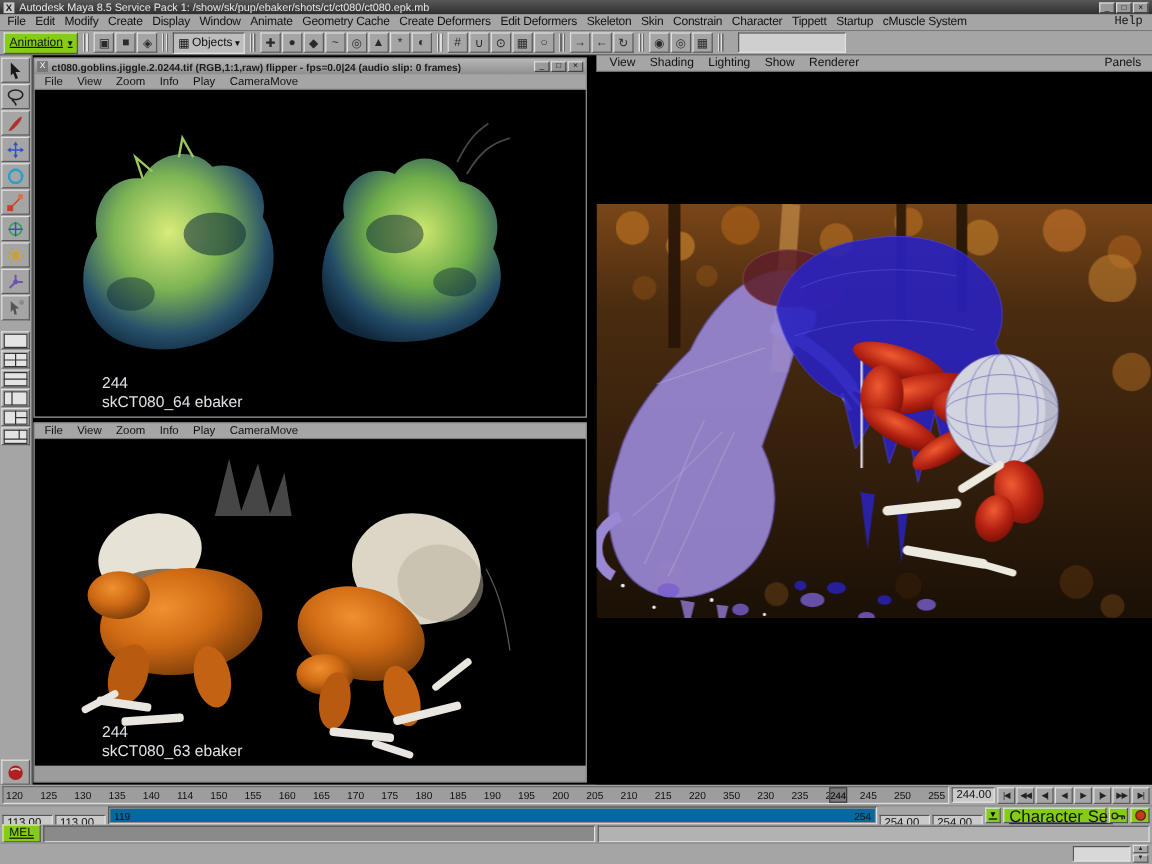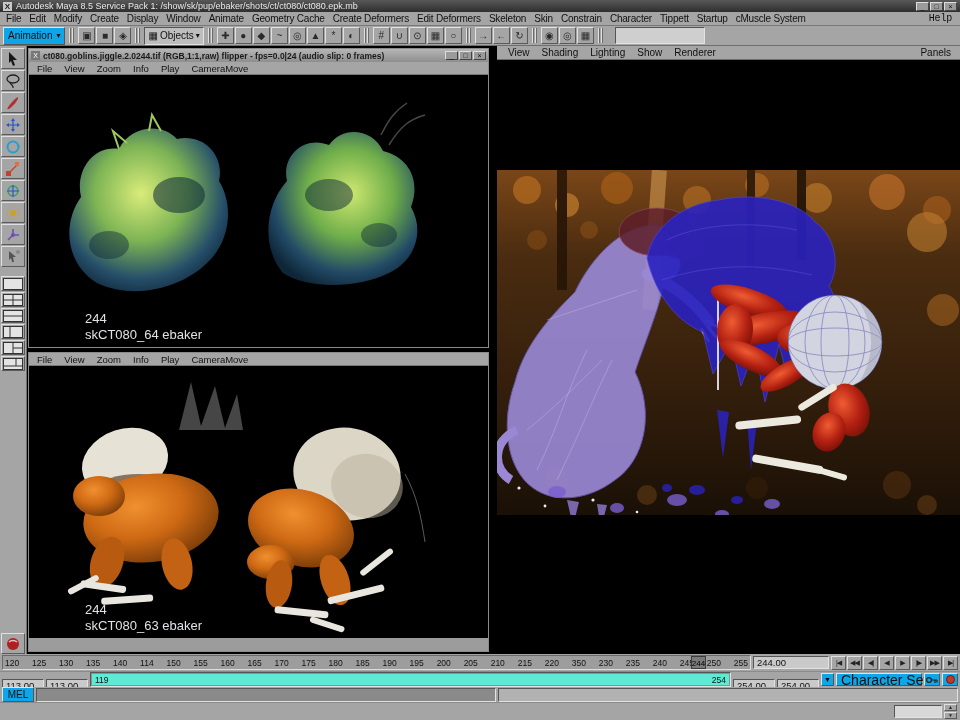--- a/index.html
+++ b/index.html
@@ -1,18 +1,18 @@
 <!DOCTYPE html>
 <html><head>
 <meta charset="utf-8">
 <style>
   html,body{margin:0;padding:0;overflow:hidden;}
   body{width:960px;height:720px;background:#000;font-family:"Liberation Sans",sans-serif;}
   .screen{position:relative;width:960px;height:720px;background:#a5a5a5;overflow:hidden;color:#111;}
-  .raised{background:#0ea5e9;border:1px solid;border-color:#e2e2e2 #555 #555 #e2e2e2;}
+  .raised{background:#84cc16;border:1px solid;border-color:#e2e2e2 #555 #555 #e2e2e2;text-decoration:underline;}
   .sunken{border:1px solid;border-color:#555 #e2e2e2 #e2e2e2 #555;}
 
   
   .titlebar{position:absolute;left:0;top:0;width:960px;height:12px;background:linear-gradient(#585858,#2e2e2e);color:#e8e8e8;font-size:9px;display:flex;align-items:center;gap:4px;padding:0 3px;box-sizing:border-box;}
   .appicon{width:9px;height:9px;background:#c8c8c8;color:#222;font-size:8px;line-height:9px;text-align:center;font-weight:bold;flex:0 0 auto;}
   .title-text{white-space:nowrap;overflow:hidden;}
   .wbtns{margin-left:auto;display:flex;gap:1px;flex:0 0 auto;}
   .wbtn{width:13px;height:9px;background:#9a9a9a;border:1px solid;border-color:#ddd #444 #444 #ddd;font-size:7px;line-height:7px;text-align:center;color:#111;box-sizing:border-box;}
 
   
@@ -59,29 +59,29 @@
   .fl-menu-item{padding:0 6px;}
   .fl-content{position:relative;width:459px;height:272px;background:#000;overflow:hidden;}
   .slate{fill:#dfe3e6;font-size:13px;font-family:"Liberation Sans",sans-serif;}
 
   
   .timeline-row{position:absolute;left:0;top:654px;width:960px;height:17px;background:#a5a5a5;display:flex;align-items:center;gap:2px;padding:0 2px;box-sizing:border-box;justify-content:flex-end;}
   .ticks{position:relative;flex:1;height:15px;background:#9d9d9d;border:1px solid;border-color:#6a6a6a #ddd #ddd #6a6a6a;box-sizing:border-box;}
   .tick-flex{position:absolute;left:2px;right:2px;top:0;bottom:0;display:flex;justify-content:space-between;align-items:center;font-size:8.5px;color:#111;}
   .cmarker{position:absolute;left:688px;top:0;bottom:0;width:15px;background:#7a7a7a;border:1px solid #3c3c3c;display:flex;align-items:flex-end;justify-content:center;font-size:8px;color:#000;box-sizing:border-box;}
   .field{background:#cacaca;border:1px solid;border-color:#555 #e2e2e2 #e2e2e2 #555;font-size:9.5px;padding:1px 3px;box-sizing:border-box;height:13px;line-height:10px;}
-  .current-field{width:76px;}
+  .current-field{width:36px;}
   .transport{display:flex;gap:1px;}
   .tpbtn{width:15px;height:14px;padding:0;background:#a5a5a5;border:1px solid;border-color:#e0e0e0 #5a5a5a #5a5a5a #e0e0e0;font-size:7px;letter-spacing:-1px;display:flex;align-items:center;justify-content:center;color:#222;}
 
   
   .range-row{position:absolute;left:0;top:671px;width:960px;height:16px;background:#a5a5a5;display:flex;align-items:center;gap:2px;padding:0 2px;box-sizing:border-box;border-top:1px solid #8a8a8a;}
   .rfield{width:42px;margin-top:12px;}
   .range-slider{position:relative;flex:1;height:13px;background:#8f8f8f;}
-  .range-bar{position:absolute;left:1px;right:1px;top:1px;bottom:1px;background:#5eead4;display:flex;align-items:center;justify-content:space-between;font-size:8.5px;padding:0 3px;}
+  .range-bar{position:absolute;left:1px;right:1px;top:1px;bottom:1px;background:#0369a1;display:flex;align-items:center;justify-content:space-between;font-size:8.5px;padding:0 3px;}
   .csarrow{width:13px;height:13px;padding:0;font-size:7px;display:flex;align-items:center;justify-content:center;}
   .charset{height:13px;width:86px;font-size:14px;display:flex;align-items:center;padding:0 4px;box-sizing:border-box;white-space:nowrap;}
   .keybtn{width:16px;height:13px;padding:0;display:flex;align-items:center;justify-content:center;}
   .reddot{width:7px;height:7px;border-radius:50%;background:#c03a2a;border:1px solid #6a1a10;}
 
   
   .command-row{position:absolute;left:0;top:687px;width:960px;height:15px;background:#a5a5a5;display:flex;align-items:center;gap:2px;padding:0 2px;box-sizing:border-box;}
   .mel-btn{width:30px;height:13px;font-size:10px;display:flex;align-items:center;justify-content:center;}
   .cmd-input{flex:1;height:12px;background:#8a8a8a;}
   .cmd-result{width:458px;height:12px;background:#b2b2b2;}

